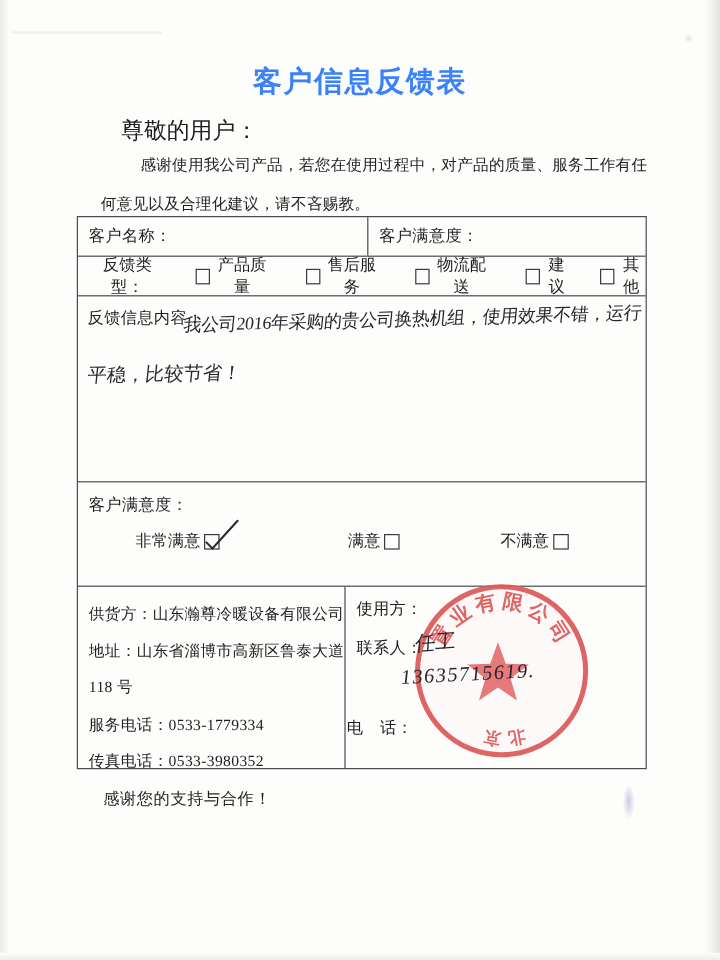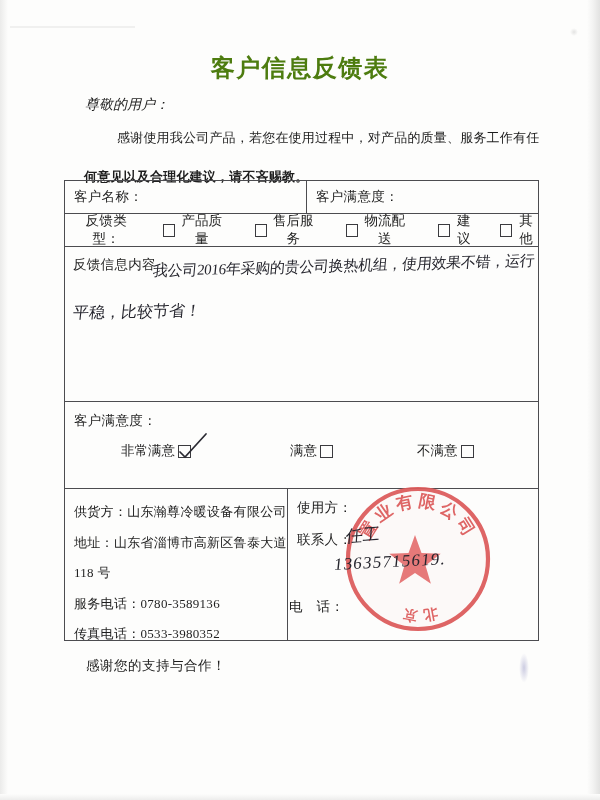--- a/index.html
+++ b/index.html
@@ -18,24 +18,24 @@
   .edge-bottom{left:0;bottom:0;width:600px;height:6px;
     background:linear-gradient(to top,#ededec,#fdfdfc);}
   .scan-mark-top{left:10px;top:26px;width:125px;height:2px;background:#f0f0ef;}
   .smudge-ink{left:519px;top:653px;width:10px;height:30px;border-radius:50%;
     background:radial-gradient(ellipse at center,rgba(130,130,185,.4),rgba(130,130,185,0) 70%);}
   .smudge-dot{left:570px;top:28px;width:8px;height:8px;border-radius:50%;
     background:radial-gradient(circle,rgba(150,150,150,.25),rgba(150,150,150,0) 70%);}
 
   .title{left:0;top:52px;width:600px;text-align:center;
     font-family:"Liberation Sans", sans-serif;font-weight:700;
-    font-size:24px;letter-spacing:1.5px;color:#4d7c0f;}
-  .greeting{left:85px;top:96px;font-size:14px;font-style:italic;}
+    font-size:24px;letter-spacing:1.5px;color:#3b82f6;}
+  .greeting{left:101px;top:96px;font-size:19px;}
   .intro1{left:117px;top:129px;font-size:13px;letter-spacing:.2px;}
-  .intro2{left:84px;top:168px;font-size:13px;letter-spacing:.2px;font-weight:bold;}
+  .intro2{left:84px;top:161px;font-size:13px;letter-spacing:.2px;}
   .footer-thanks{left:86px;top:657px;font-size:13.5px;letter-spacing:.5px;}
 
   
   .form-table{left:64px;top:180px;width:473px;border:1.6px solid #4c4c50;background:transparent;}
   .trow{position:relative;display:flex;box-sizing:border-box;}
   .trow + .trow{border-top:1.5px solid #4c4c50;}
   .cell{box-sizing:border-box;position:relative;}
   .cell.split{border-right:1.5px solid #4c4c50;}
   .lbl{font-size:13.5px;letter-spacing:.3px;}
 
@@ -57,21 +57,21 @@
   .hand{font-family:"Liberation Serif", serif;color:#26262e;
     transform-origin:left center;white-space:nowrap;}
   .hw-line1{left:88px;top:15px;font-size:15px;letter-spacing:-.3px;
     transform:rotate(-1.6deg) skewX(-7deg);}
   .hw-line2{left:8px;top:56px;font-size:16px;
     transform:rotate(-1deg) skewX(-7deg);}
 
   .row-4{height:87px;}
   .row-4 .lbl{position:absolute;left:9px;top:10px;}
   .sat-opt{position:absolute;display:flex;align-items:center;font-size:13.5px;}
-  .sat-1{left:56px;top:40px;}
+  .sat-1{left:48px;top:40px;}
   .sat-2{left:225px;top:40px;}
   .sat-3{left:352px;top:40px;}
   .sat-opt .cbox{margin-left:3px;margin-right:0;position:relative;}
   .checkmark-svg{position:absolute;left:-3px;top:-16px;overflow:visible;}
 
   .row-5{height:152px;}
   .row-5 .c-left{width:223px;padding:8px 8px 0 9px;}
   .row-5 .c-right{flex:1;overflow:visible;}
   .sup-line{font-size:13px;letter-spacing:.3px;line-height:30.5px;white-space:nowrap;}
   .use-lbl{position:absolute;font-size:13.5px;letter-spacing:.3px;z-index:4;}
@@ -164,21 +164,21 @@
         <span class="cbox"></span>
       </span>
     </div>
   </div>
 
   <div class="trow row-5">
     <div class="cell split c-left">
       <div class="sup-line">供货方：山东瀚尊冷暖设备有限公司</div>
       <div class="sup-line">地址：山东省淄博市高新区鲁泰大道</div>
       <div class="sup-line">118 号</div>
-      <div class="sup-line">服务电话：0780-3589136</div>
+      <div class="sup-line">服务电话：0533-1779334</div>
       <div class="sup-line">传真电话：0533-3980352</div>
     </div>
     <div class="cell c-right">
       <span class="use-lbl use-1">使用方：</span>
       <span class="use-lbl use-2">联系人：</span>
       <span class="use-lbl use-3">电　话：</span>
       <span class="abs hand hw-name">任工</span>
       <span class="abs hand hw-phone">13635715619.</span>
 
       <svg class="abs stamp-svg" width="160" height="160" viewBox="0 0 160 160">

